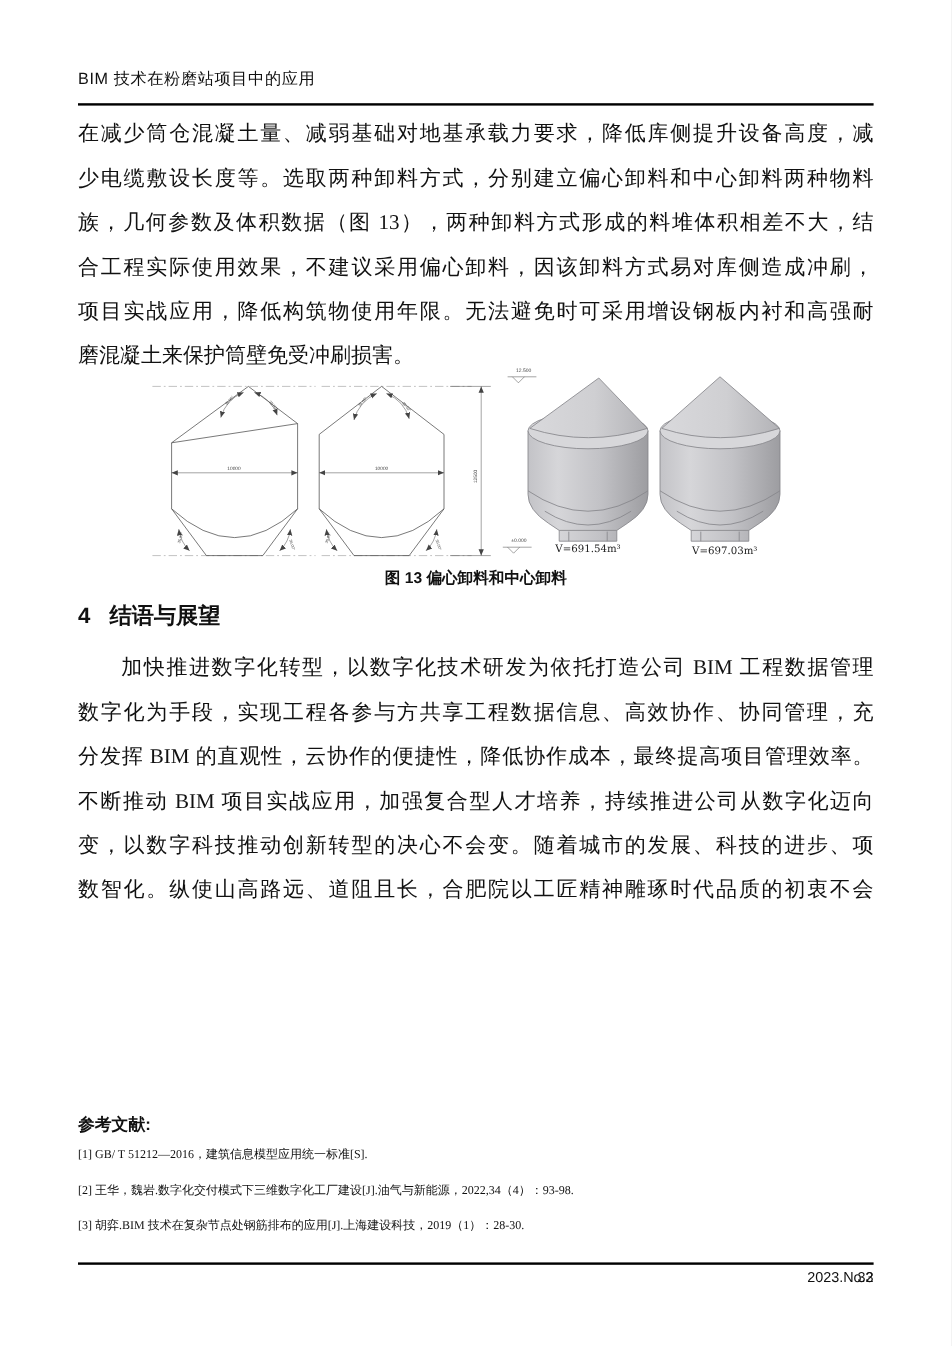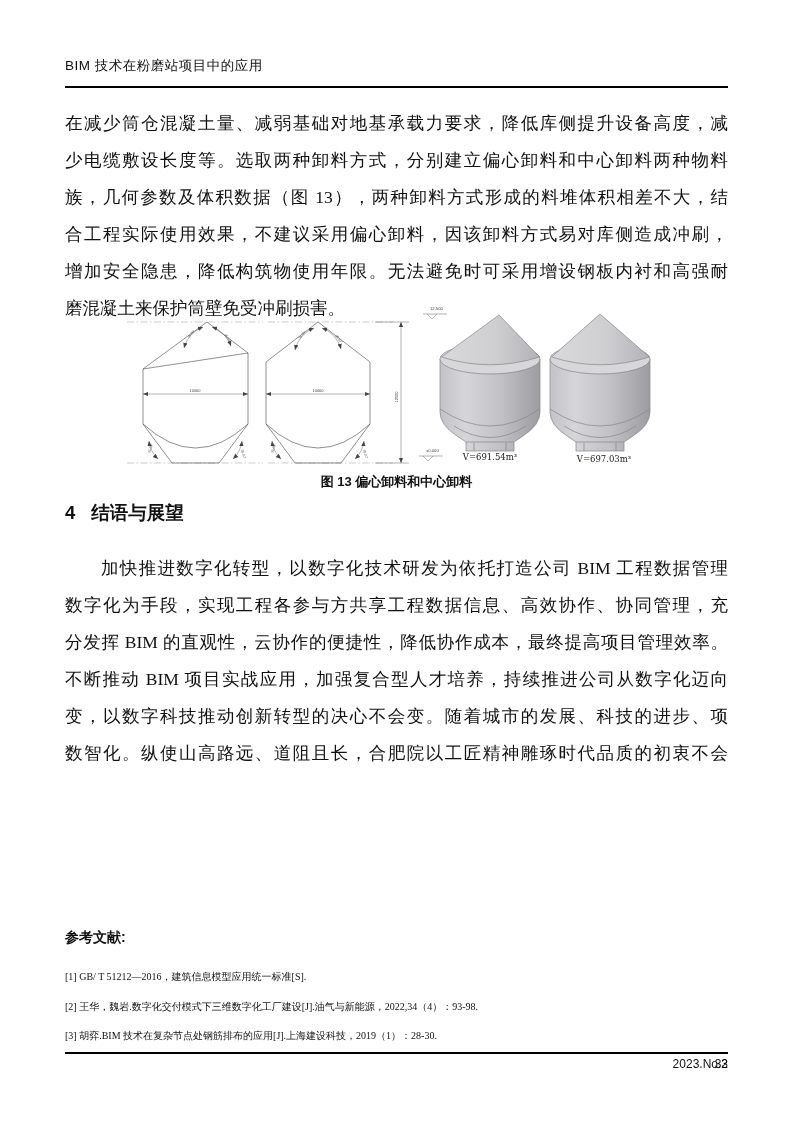--- a/index.html
+++ b/index.html
@@ -7,41 +7,41 @@
     position:relative; width:793px; height:1122px; background:#ffffff;
     margin:0 auto; overflow:hidden;
     font-family:"Liberation Serif","DejaVu Serif",serif; color:#111;
   }
   .hdr-title{
     position:absolute; top:57px; left:65px; width:663px;
     text-align:left; font-family:"Liberation Sans","DejaVu Sans",sans-serif;
     font-size:13.5px; font-weight:500; letter-spacing:.5px;
   }
   .hdr-rule{position:absolute; top:86px; left:65px; width:663px; border-top:2px solid #000;}
-  .para{position:absolute; left:65px; width:663px; font-size:17.5px; line-height:37px;margin-top:12px;}
+  .para{position:absolute; left:65px; width:663px; font-size:17.5px; line-height:37px;}
   .para1{top:93px;}
   .para2{top:538px;}
   .pline{text-align:justify; text-align-last:justify; white-space:nowrap;}
   .pline.lastline{text-align-last:auto;}
   .pline.indent{padding-left:36px;}
   .figure-wrap{position:absolute; left:125px; top:302px; width:565px; height:178px;}
   .fig-caption{
     position:absolute; top:473px; left:65px; width:663px; text-align:center;
     font-family:"Liberation Sans","DejaVu Sans",sans-serif; font-weight:bold; font-size:13px;
   }
   .sec-heading{
     position:absolute; top:500px; left:65px; width:663px;
     font-family:"Liberation Sans","DejaVu Sans",sans-serif; font-weight:bold; font-size:18.5px;
     display:flex; align-items:baseline;
   }
   .sec-num{margin-right:16px;}
   .refs{position:absolute; top:929px; left:65px; width:663px;}
   .refs-heading{
     font-family:"Liberation Sans","DejaVu Sans",sans-serif; font-weight:bold; font-size:14px;
-    margin-bottom:15px;
+    margin-bottom:1px;
   }
   .ref-item{font-size:10px; line-height:29.5px; white-space:nowrap;}
   .ftr-rule{position:absolute; top:1052px; left:65px; width:663px; border-top:2px solid #000;}
   .ftr-page{
     position:absolute; top:1057px; left:65px; width:663px; text-align:right;
     font-family:"Liberation Sans","DejaVu Sans",sans-serif; font-size:12px;
   }
   .ftr-issue{
     position:absolute; top:1057px; left:65px; width:663px; text-align:right;
     font-family:"Liberation Sans","DejaVu Sans",sans-serif; font-size:12px;
@@ -59,21 +59,21 @@
 <div class="page">
 
   <div class="hdr-title">BIM 技术在粉磨站项目中的应用</div>
   <div class="hdr-rule"></div>
 
   <div class="para para1">
     <div class="pline">在减少筒仓混凝土量、减弱基础对地基承载力要求，降低库侧提升设备高度，减</div>
     <div class="pline">少电缆敷设长度等。选取两种卸料方式，分别建立偏心卸料和中心卸料两种物料</div>
     <div class="pline">族，几何参数及体积数据（图 13），两种卸料方式形成的料堆体积相差不大，结</div>
     <div class="pline">合工程实际使用效果，不建议采用偏心卸料，因该卸料方式易对库侧造成冲刷，</div>
-    <div class="pline">增加安全隐患，降低构筑物使用年限。无法避免时可采用增设钢板内衬和高强耐</div>
+    <div class="pline">项目实战应用，降低构筑物使用年限。无法避免时可采用增设钢板内衬和高强耐</div>
     <div class="pline lastline">磨混凝土来保护筒壁免受冲刷损害。</div>
   </div>
 
   <div class="figure-wrap">
     <svg width="565" height="178" viewBox="0 0 565 178">
       <defs>
         <marker id="arr" markerUnits="userSpaceOnUse" markerWidth="6" markerHeight="6" refX="5.2" refY="3" orient="auto-start-reverse">
           <path d="M0,0.8 L5.2,3 L0,5.2 Z" fill="#444"></path>
         </marker>
         <linearGradient id="gBody" x1="0" y1="0" x2="1" y2="0">

